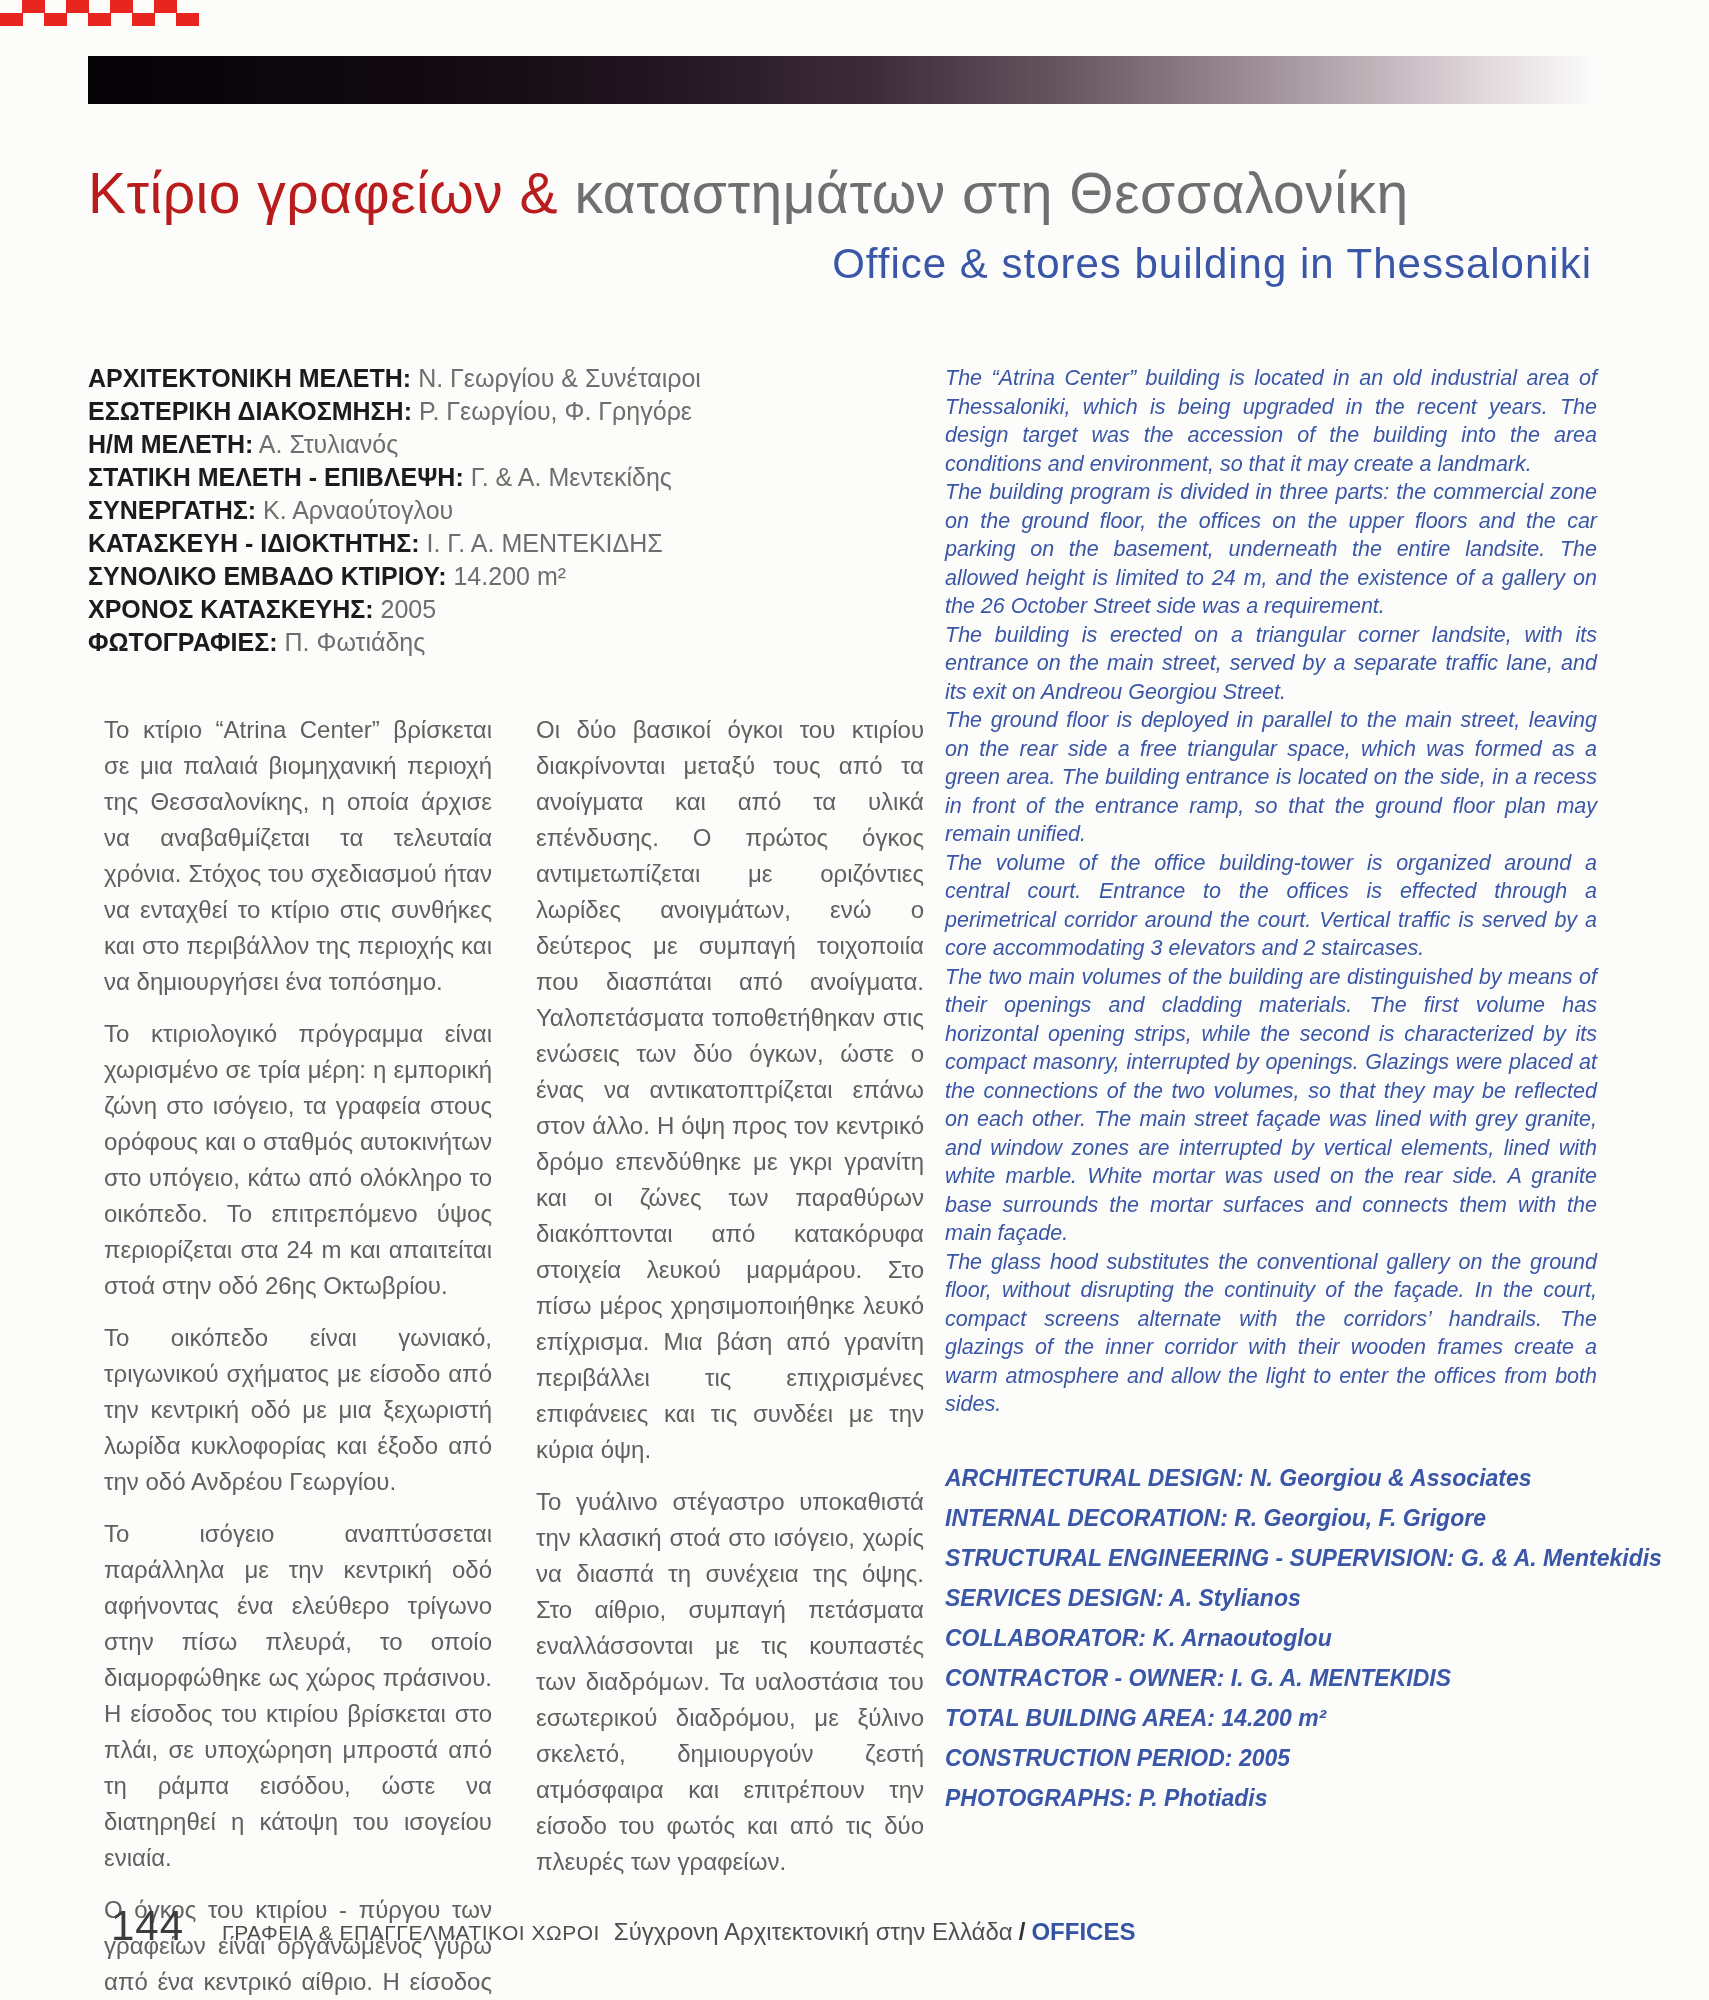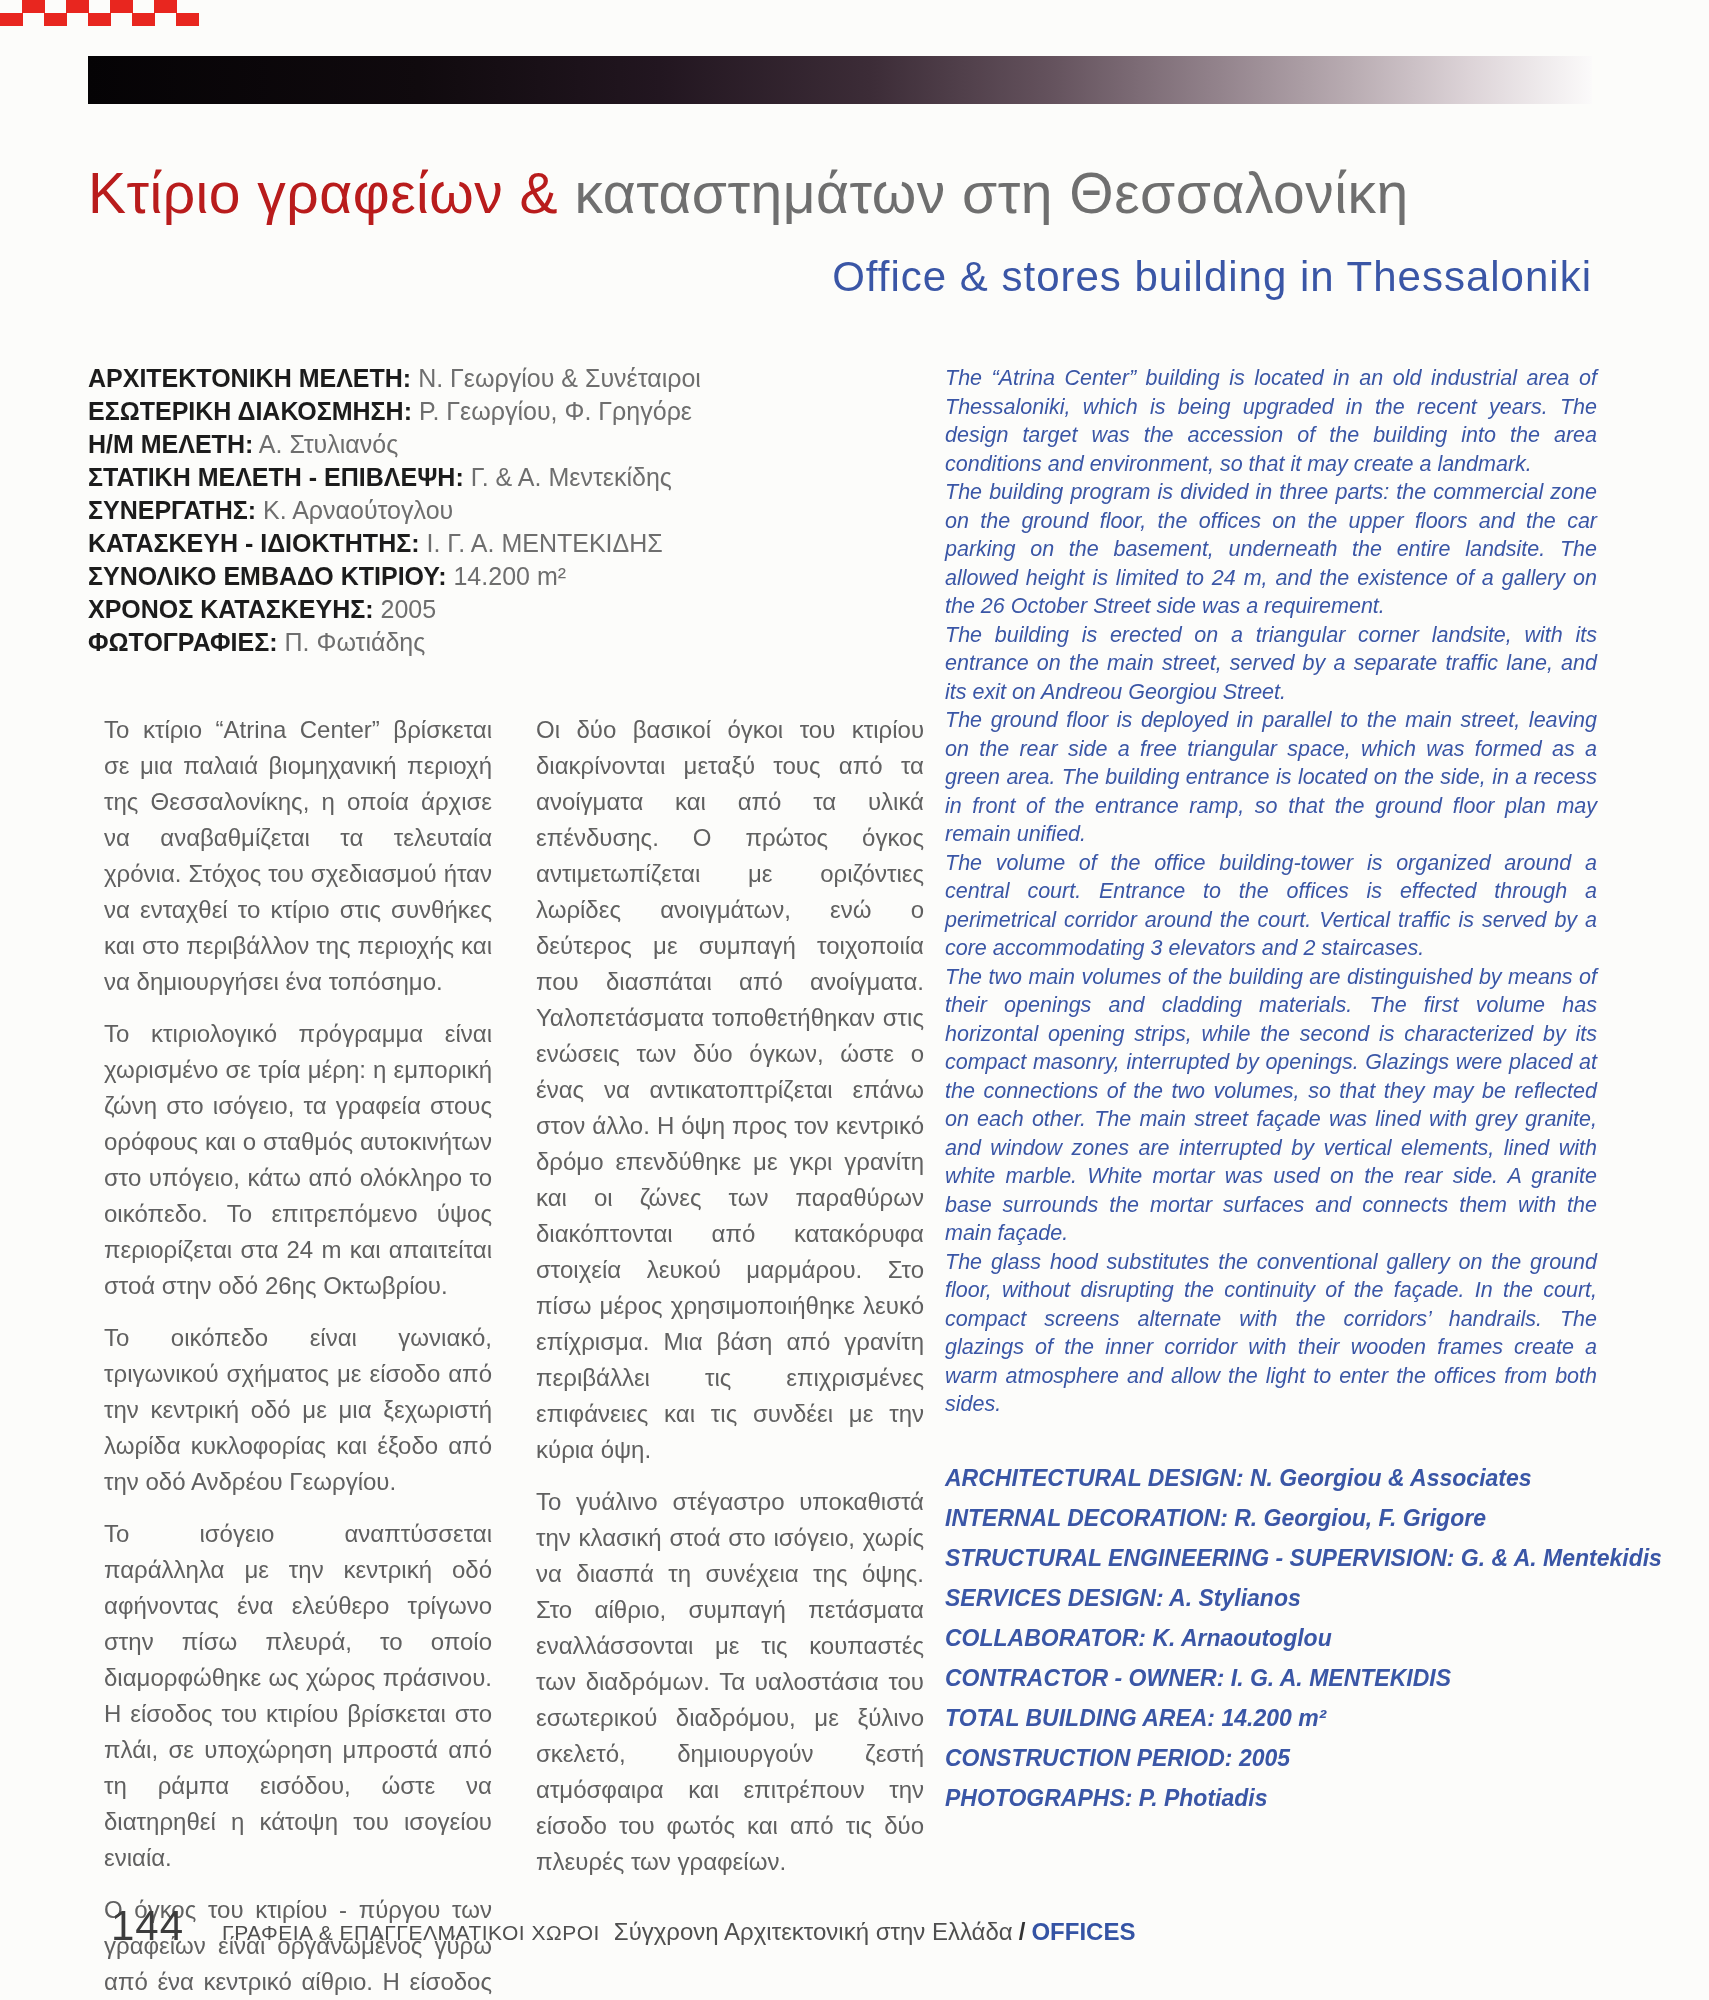--- a/index.html
+++ b/index.html
@@ -21,21 +21,21 @@
   
   .title{
     position:absolute;left:88px;top:160px;width:1510px;
     font-size:57px;font-weight:400;letter-spacing:.5px;white-space:nowrap;
     font-family:"Liberation Sans", sans-serif;
   }
   .title .t-dark{color:#b91c1c;}
   .title .t-light{color:#6f6f6f;}
   .subtitle{
     position:absolute;right:117px;top:240px;
-    font-size:42px;color:#3a56a6;letter-spacing:1px;white-space:nowrap;margin-top:13px;
+    font-size:42px;color:#3a56a6;letter-spacing:1px;white-space:nowrap;
   }
   
   .credits-el{position:absolute;left:88px;top:362px;font-size:25px;line-height:33px;white-space:nowrap;}
   .credits-el .lbl{font-weight:bold;color:#1c1c1c;}
   .credits-el .val{color:#6e6e6e;}
   
   .article-en{
     position:absolute;left:945px;top:364px;width:652px;
     font-size:21.5px;line-height:28.5px;font-style:italic;color:#3a56a6;
     text-align:justify;

